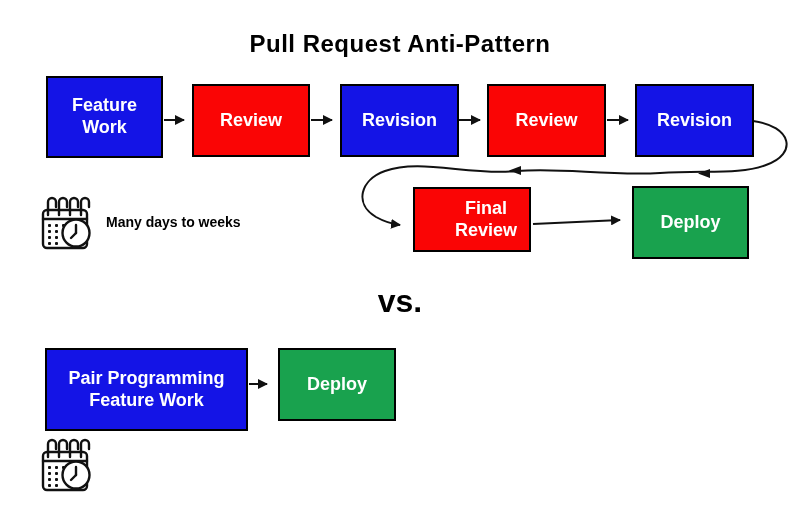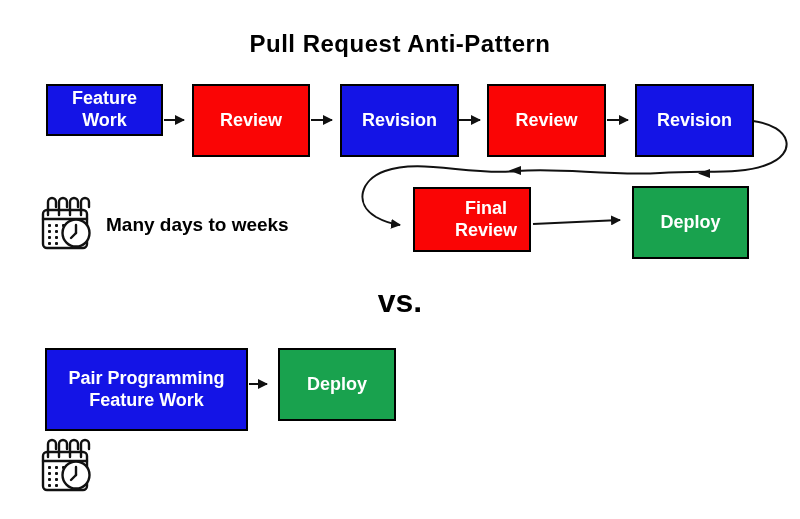--- a/index.html
+++ b/index.html
@@ -17,21 +17,21 @@
   .box{
     position:absolute;display:flex;align-items:center;justify-content:center;
     border:2px solid #000;box-sizing:border-box;color:#fff;font-weight:bold;
     font-size:18px;line-height:1.22;text-align:center;
   }
   .box .lbl{display:inline-block;}
   .wrap-90{max-width:90px;}
   .wrap-80{max-width:80px;}
   .wrap-178{max-width:178px;}
   .note{
-    position:absolute;color:#000;font-weight:bold;font-size:19px;white-space:nowrap;
+    position:absolute;color:#000;font-weight:bold;font-size:14px;white-space:nowrap;
   }
   .versus{
     position:absolute;left:0;right:0;top:283px;text-align:center;
     font-size:32px;font-weight:bold;color:#000;
   }
   .cal-icon{position:absolute;width:62px;height:62px;}
   .cal-icon svg{width:100%;height:100%;}
   .cal-stroke{fill:none;stroke:#111;stroke-width:2.4;stroke-linecap:round;stroke-linejoin:round;}
   .cal-dot{fill:#111;}
   .cal-clock{fill:#fff;stroke:#111;stroke-width:2.4;}
@@ -64,21 +64,21 @@
                             C 740 175, 706 170, 660 173
                             C 606 176, 560 167, 517 171
                             C 470 176, 420 158, 385 171
                             C 360 180, 354 204, 376 217
                             C 385 222, 392 224, 400 225" marker-end="url(#ah)"></path>
 
     <polygon class="head" points="698,173.5 710,169 710,178"></polygon>
     <polygon class="head" points="509,170.5 521,166 521,175"></polygon>
   </svg>
 
-  <div class="box" style="left: 46px; top: 84px; width: 117px; height: 52px; background-color: rgb(20, 20, 230);">
+  <div class="box" style="left: 46px; top: 76px; width: 117px; height: 82px; background-color: rgb(20, 20, 230);">
     <span class="lbl wrap-90">Feature Work</span>
   </div>
   <div class="box" style="left: 192px; top: 84px; width: 118px; height: 73px; background-color: rgb(250, 5, 5);">
     <span class="lbl">Review</span>
   </div>
   <div class="box" style="left: 340px; top: 84px; width: 119px; height: 73px; background-color: rgb(20, 20, 230);">
     <span class="lbl">Revision</span>
   </div>
   <div class="box" style="left: 487px; top: 84px; width: 119px; height: 73px; background-color: rgb(250, 5, 5);">
     <span class="lbl">Review</span>

